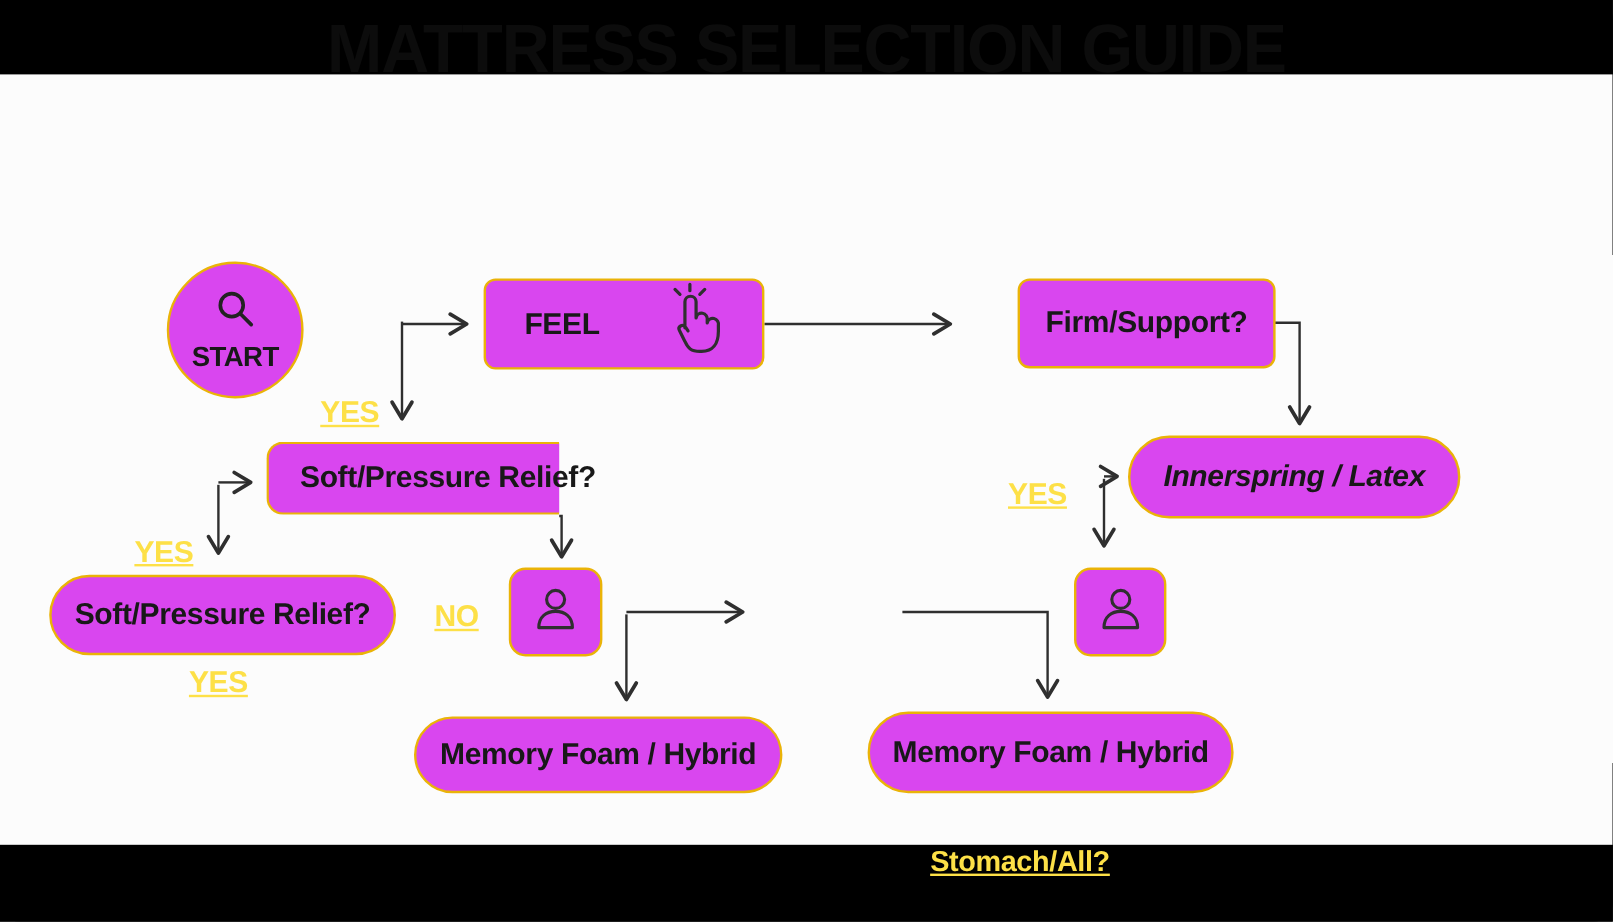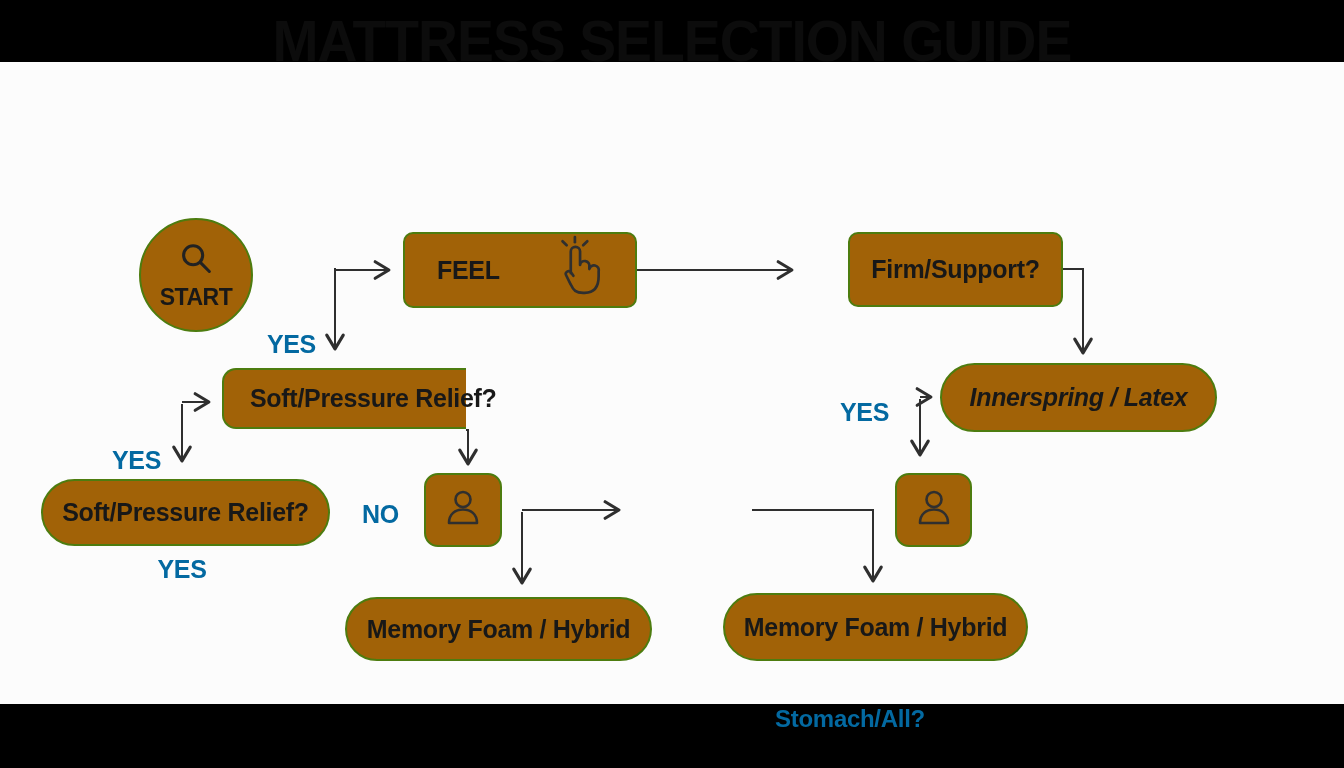--- a/index.html
+++ b/index.html
@@ -2,31 +2,31 @@
 <html><head>
 <meta charset="utf-8">
 <style>
   html,body{margin:0;padding:0;background:#000;}
   .stage{position:relative;width:1344px;height:768px;background:#000;overflow:hidden;
          font-family:"Liberation Sans",sans-serif;border-radius:16px;}
   .canvas{position:absolute;left:0;top:62px;width:1344px;height:642px;background:#fcfcfc;}
   .title{position:absolute;left:0;top:8px;width:100%;text-align:center;
          font-size:57px;font-weight:800;color:#0c0c0c;letter-spacing:-1px;
          transform:scaleX(0.97);white-space:nowrap;}
-  .node{position:absolute;box-sizing:border-box;border:2px solid #4d7c0f;background:#a16207;
+  .node{position:absolute;box-sizing:border-box;border:2px solid #eab308;background:#d946ef;
         display:flex;align-items:center;justify-content:center;
         font-weight:bold;color:#181818;white-space:nowrap;}
   .box{border-radius:10px;font-size:25px;letter-spacing:-0.3px;}
   .pill{border-radius:36px;font-size:25px;letter-spacing:-0.3px;}
   .circle{border-radius:50%;flex-direction:column;border-width:2.5px;}
   .circle .lbl{font-size:23px;letter-spacing:-0.5px;margin-top:-2px;}
   .openbox{border-right:none;border-radius:14px 0 0 14px;justify-content:flex-start;}
   .openbox .lbl{position:absolute;left:0;width:100%;text-align:center;transform:translateX(26px);}
-  .flabel{position:absolute;font-weight:bold;color:#0369a1;font-size:25px;
-          letter-spacing:-0.3px;white-space:nowrap;}
+  .flabel{position:absolute;font-weight:bold;color:#fde047;font-size:25px;
+          letter-spacing:-0.3px;white-space:nowrap;text-decoration:underline;}
   .ctr{text-align:center;}
   svg.overlay{position:absolute;left:0;top:0;pointer-events:none;}
   .feel-inner{width:100%;display:flex;align-items:center;justify-content:space-between;
               padding:0 26px 0 32px;box-sizing:border-box;}
 </style>
 </head>
 <body>
 
 <div class="stage">
   <div class="canvas"></div>

